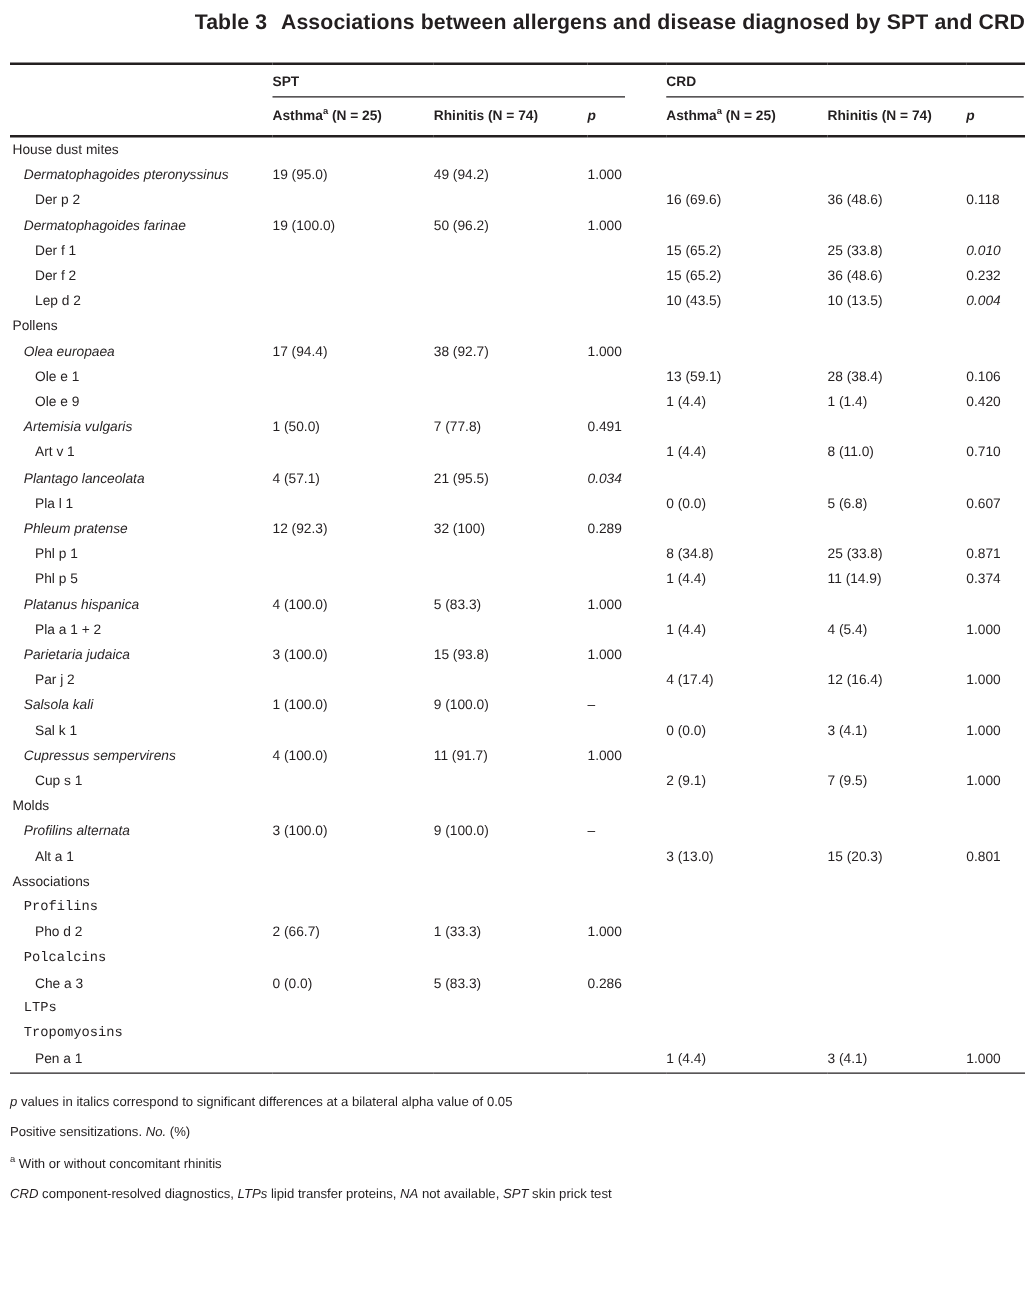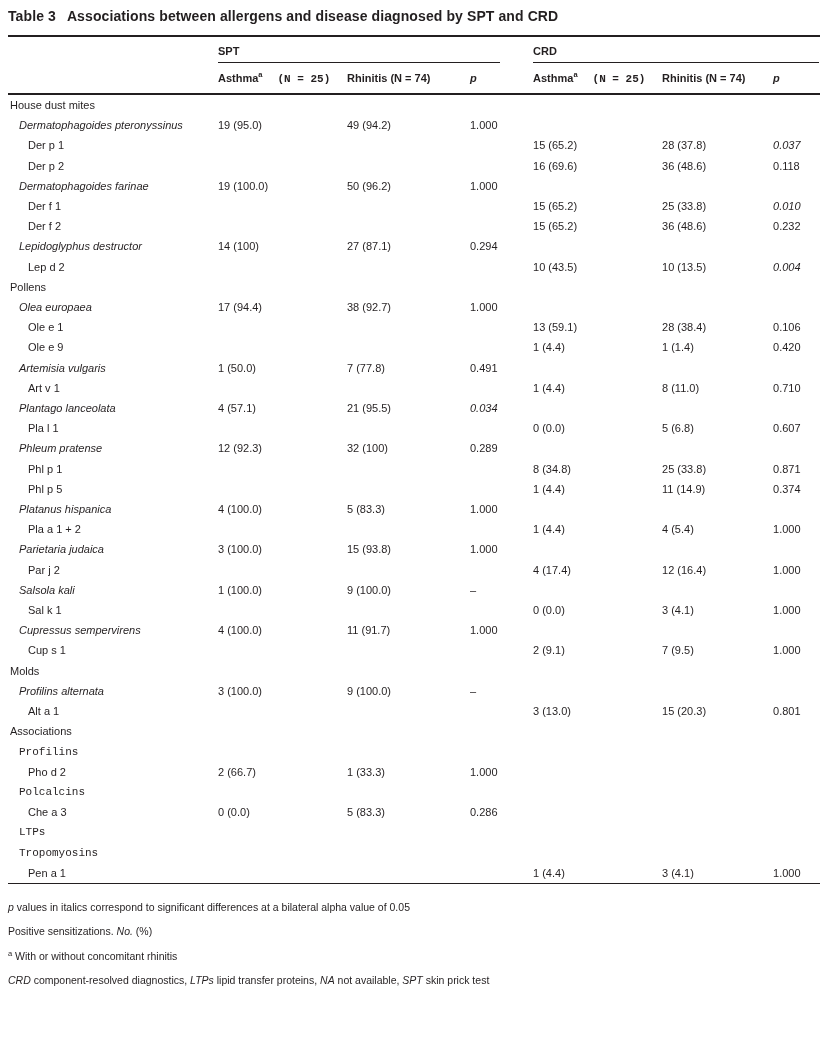--- a/index.html
+++ b/index.html
@@ -4,21 +4,21 @@
 <style>
   html, body { margin: 0; padding: 0; background: #ffffff; }
   body {
     width: 827px; height: 1043px;
     font-family: "Liberation Sans", sans-serif;
     color: #231f20;
     overflow: hidden;
   }
   .page { padding: 6px 7px 0 8px; }
 
-  .title { font-size: 14px; font-weight: bold; margin: 2px 0 11px 0; letter-spacing: 0.1px; }
+  .title { font-size: 17px; font-weight: bold; margin: 2px 0 22px 0; letter-spacing: 0.1px; text-align: right; }
   .title .caption { margin-left: 11px; }
 
   table {
     border-collapse: collapse; table-layout: fixed;
     width: 812px;
     border-top: 2px solid #231f20;
     border-bottom: 1.5px solid #231f20;
   }
   col.c0 { width: 210px; }
   col.c1 { width: 129px; }
@@ -30,21 +30,21 @@
 
   th, td { padding: 0; text-align: left; font-size: 11px; white-space: nowrap; }
   thead th { font-weight: bold; }
 
   tr.section-row th { height: 26px; vertical-align: bottom; }
   .span-inner { border-bottom: 1.2px solid #231f20; padding-bottom: 5px; }
   .span-inner.spt { margin-right: 33px; }
   .span-inner.crd { margin-right: 1px; }
 
   tr.cols-row th { height: 30px; vertical-align: middle; border-bottom: 2px solid #231f20; }
-  th .npart { margin-left: 15px; font-family: Liberation Mono, monospace; }
+  th .npart { margin-left: 3px; }
   .p-head { font-style: italic; }
 
   tbody td { height: 20.2px; line-height: 20.2px; vertical-align: middle; }
   td.name.group { padding-left: 2px; }
   td.name.species { padding-left: 11px; font-style: italic; margin-top: 20px; }
   td.name.subgroup { padding-left: 11px; font-family: Liberation Mono, monospace; }
   td.name.component { padding-left: 20px; }
   td.sig { font-style: italic; }
 
   sup { font-size: 7.5px; line-height: 0; }
@@ -105,29 +105,20 @@
         <tr>
           <td class="name species">Dermatophagoides pteronyssinus</td>
           <td>19 (95.0)</td>
           <td>49 (94.2)</td>
           <td>1.000</td>
           <td></td>
           <td></td>
           <td></td>
         </tr>
         <tr>
-          <td class="name component">Der p 1</td>
-          <td></td>
-          <td></td>
-          <td></td>
-          <td>15 (65.2)</td>
-          <td>28 (37.8)</td>
-          <td class="sig">0.037</td>
-        </tr>
-        <tr>
           <td class="name component">Der p 2</td>
           <td></td>
           <td></td>
           <td></td>
           <td>16 (69.6)</td>
           <td>36 (48.6)</td>
           <td>0.118</td>
         </tr>
         <tr>
           <td class="name species">Dermatophagoides farinae</td>
@@ -148,29 +139,20 @@
           <td class="sig">0.010</td>
         </tr>
         <tr>
           <td class="name component">Der f 2</td>
           <td></td>
           <td></td>
           <td></td>
           <td>15 (65.2)</td>
           <td>36 (48.6)</td>
           <td>0.232</td>
-        </tr>
-        <tr>
-          <td class="name species">Lepidoglyphus destructor</td>
-          <td>14 (100)</td>
-          <td>27 (87.1)</td>
-          <td>0.294</td>
-          <td></td>
-          <td></td>
-          <td></td>
         </tr>
         <tr>
           <td class="name component">Lep d 2</td>
           <td></td>
           <td></td>
           <td></td>
           <td>10 (43.5)</td>
           <td>10 (13.5)</td>
           <td class="sig">0.004</td>
         </tr>

